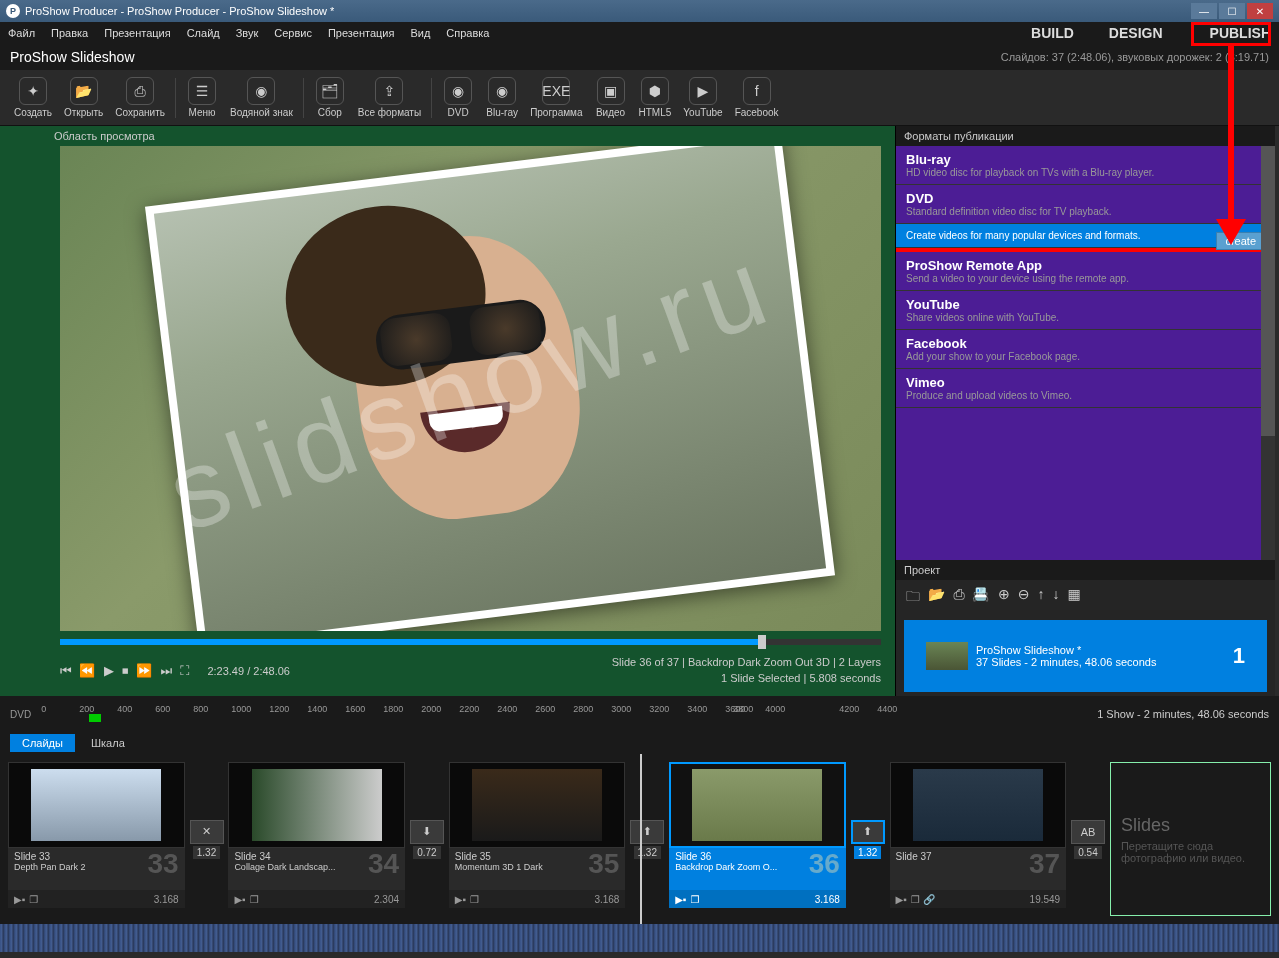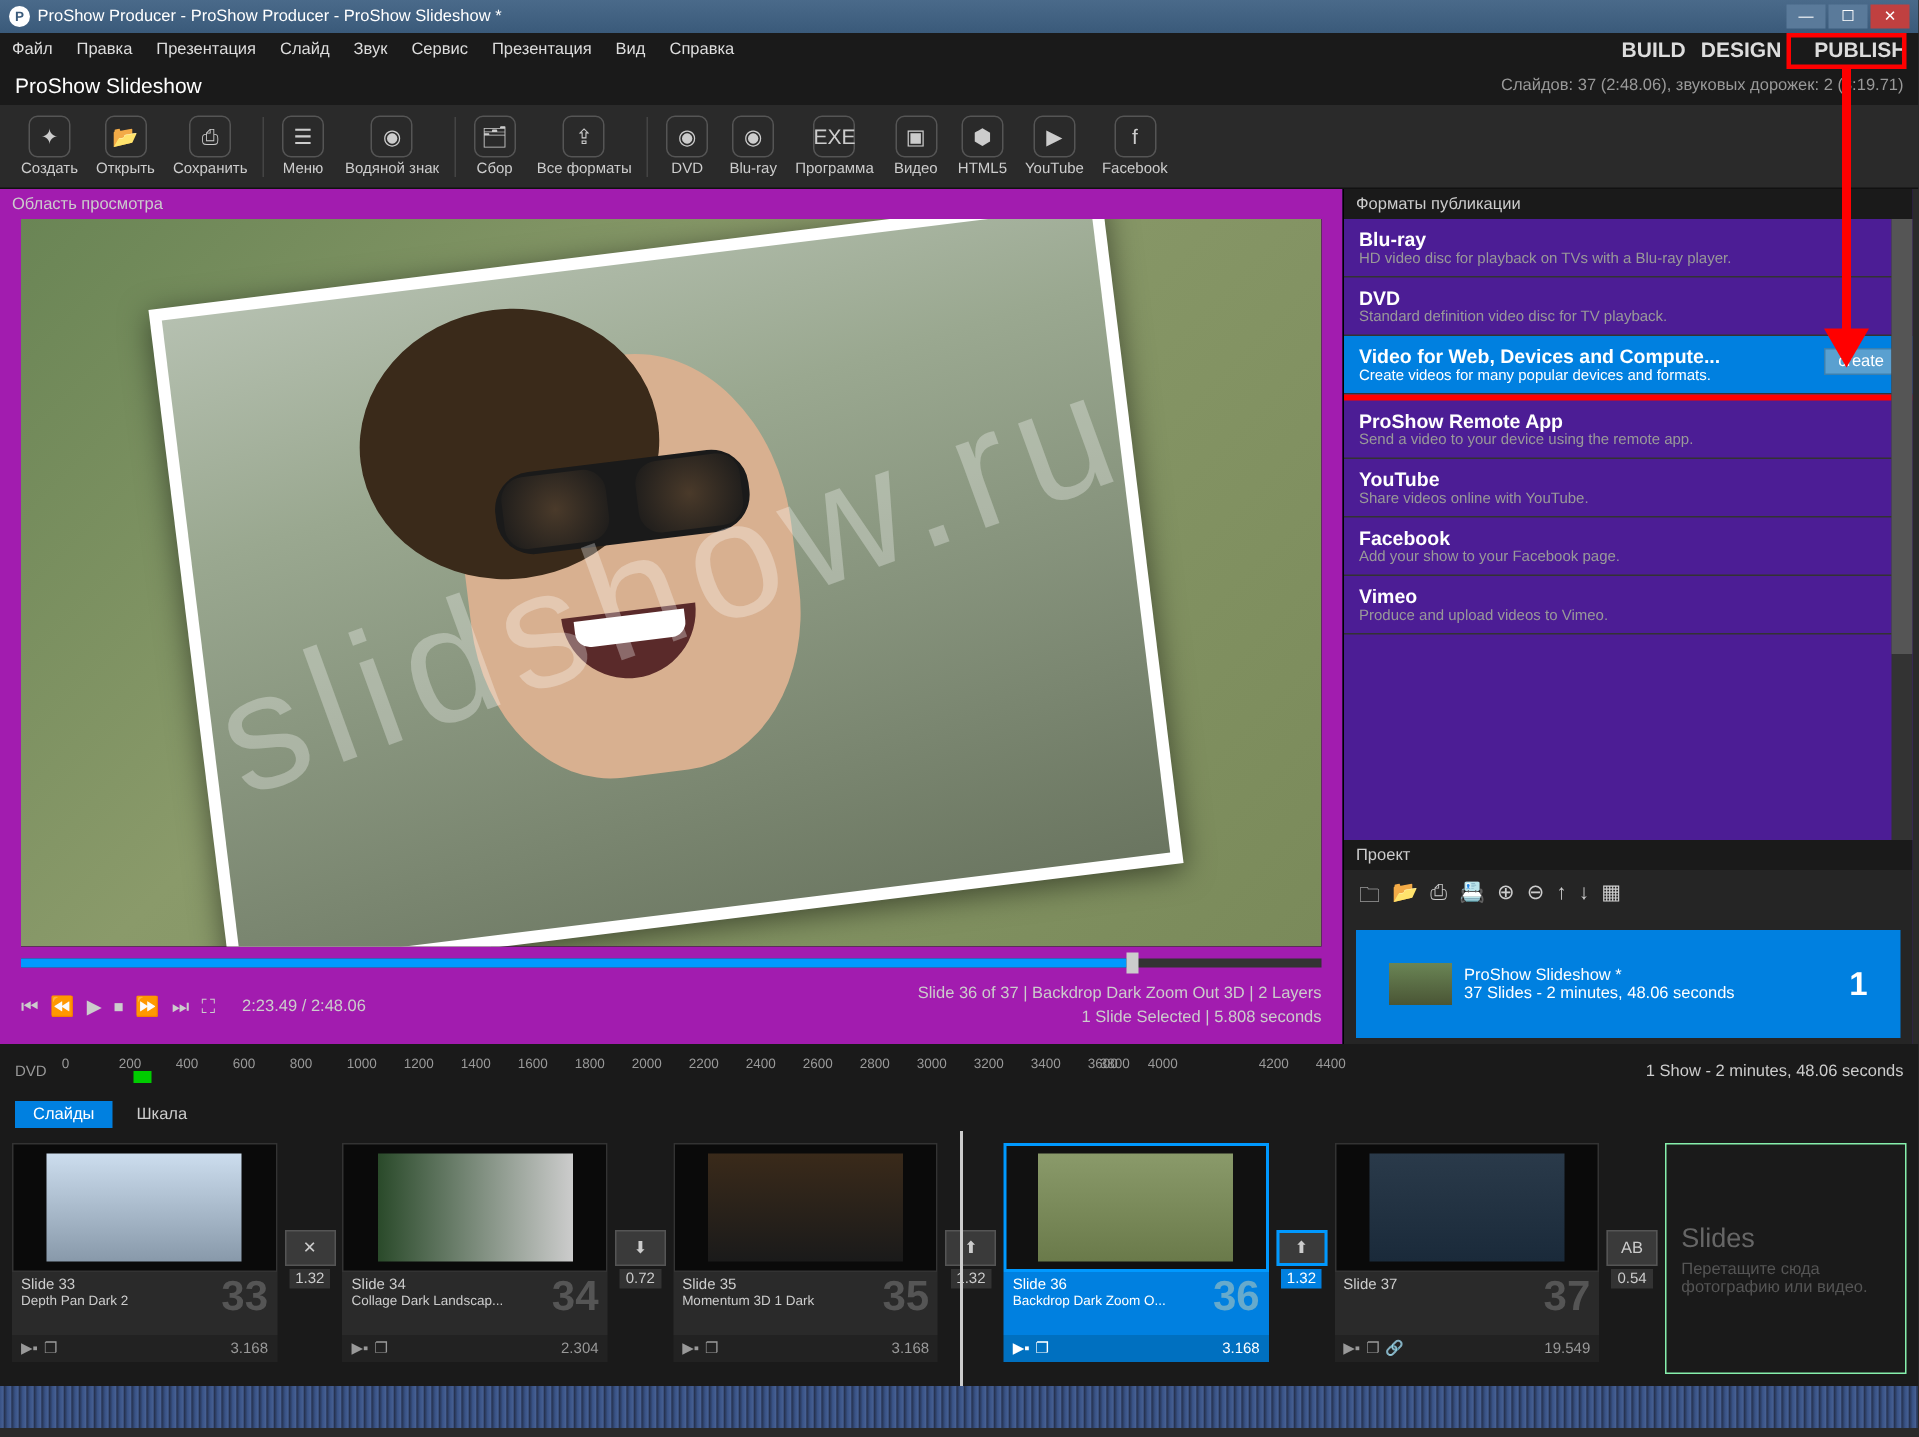--- a/index.html
+++ b/index.html
@@ -4,35 +4,35 @@
 <style>
 * { margin:0; padding:0; box-sizing:border-box; font-family:Arial,sans-serif; }
 body { background:#2a2a2a; color:#ccc; width:1279px; height:958px; overflow:hidden; position:relative; }
 .titlebar { background:linear-gradient(#4a6a8a,#3a5a7a); height:22px; display:flex; align-items:center; padding:0 6px; color:#fff; font-size:11px; }
 .titlebar-icon { width:14px; height:14px; background:#fff; border-radius:50%; margin-right:5px; display:flex; align-items:center; justify-content:center; color:#3a5a7a; font-size:9px; font-weight:bold; }
 .window-controls { margin-left:auto; display:flex; gap:2px; }
 .win-btn { width:26px; height:16px; background:#5a7a9a; color:#fff; font-size:10px; display:flex; align-items:center; justify-content:center; cursor:pointer; }
 .win-close { background:#c04040; }
 .menubar { background:#1a1a1a; height:22px; display:flex; align-items:center; padding:0 8px; gap:16px; font-size:11px; }
 .menubar span { cursor:pointer; color:#ddd; }
-.mode-tabs { margin-left:auto; display:flex; gap:10px; font-size:14px; font-weight:bold; }
+.mode-tabs { margin-left:auto; display:flex; gap:35px; font-size:14px; font-weight:bold; }
 .mode-tabs span { cursor:pointer; }
 .mode-publish { color:#0099ff;padding-left:12px; }
 .publish-highlight { position:absolute; top:22px; right:8px; width:80px; height:24px; border:3px solid red; pointer-events:none; z-index:100; }
 .arrow-box { position:absolute; top:44px; right:8px; width:80px; height:210px; pointer-events:none; z-index:100; }
 .arrow-box::before { content:''; position:absolute; left:37px; top:0; width:6px; height:180px; background:red; }
 .arrow-box::after { content:''; position:absolute; left:25px; top:175px; width:0; height:0; border-left:15px solid transparent; border-right:15px solid transparent; border-top:26px solid red; }
 .subtitle { background:#1a1a1a; height:26px; display:flex; align-items:center; padding:0 10px; font-size:14px; color:#fff; }
 .subtitle .right { margin-left:auto; font-size:11px; color:#999; }
 .toolbar { background:#2a2a2a; height:56px; display:flex; align-items:center; padding:0 8px; gap:0; border-bottom:1px solid #111; }
 .tool { display:flex; flex-direction:column; align-items:center; color:#ccc; font-size:10px; cursor:pointer; padding:0 6px; min-width:44px; }
 .tool-icon { width:28px; height:28px; border:1px solid #555; border-radius:6px; margin-bottom:2px; display:flex; align-items:center; justify-content:center; font-size:14px; color:#ccc; }
 .tool-sep { width:1px; height:40px; background:#444; margin:0 4px; }
 .main { display:flex; height:570px; }
-.preview-area { width:895px; background:#a21caf; display:flex; flex-direction:column; }
+.preview-area { width:895px; background:#14532d; display:flex; flex-direction:column;padding-left:46px; }
 .preview-label { font-size:11px; padding:4px 8px; color:#ccc; }
 .preview-canvas { flex:1; background:#000; margin:0 14px; position:relative; overflow:hidden; }
 .photo-bg { position:absolute; inset:0; background:linear-gradient(135deg,#6a8555 0%,#8a9a6a 40%,#7a8a5a 100%); }
 .photo-frame { position:absolute; left:110px; top:20px; width:640px; height:450px; background:#fff; transform:rotate(-7deg); box-shadow:0 4px 20px rgba(0,0,0,0.5); padding:8px; }
 .photo-inner { width:100%; height:100%; background:linear-gradient(170deg,#b5c0b0 0%,#9aa890 30%,#6a7560 100%); position:relative; overflow:hidden; }
 .face { position:absolute; left:180px; top:60px; width:220px; height:280px; background:#d8b090; border-radius:45% 45% 40% 40%; }
 .hair { position:absolute; left:100px; top:30px; width:380px; height:380px; background:#3a2a1a; border-radius:50% 50% 20% 30%; z-index:-1; }
 .hair2 { position:absolute; left:120px; top:20px; width:200px; height:180px; background:#3a2a1a; border-radius:50%; z-index:1; }
 .sunglasses { position:absolute; left:205px; top:130px; width:170px; height:55px; background:#1a1a1a; border-radius:25px; z-index:2; }
 .sunglasses::before,.sunglasses::after { content:''; position:absolute; top:3px; width:70px; height:48px; background:radial-gradient(circle,#4a3a2a,#1a1a1a); border-radius:15px; }
@@ -242,21 +242,20 @@
     <div class="format-item">
           <div class="format-title">Blu-ray</div>
           <div class="format-desc">HD video disc for playback on TVs with a Blu-ray player.</div>
         </div>
         <div class="format-item">
           <div class="format-title">DVD</div>
           <div class="format-desc">Standard definition video disc for TV playback.</div>
         </div>
         <div class="format-item format-selected">
           <button class="create-btn">create</button>
-          <div class="format-title">Video for Web, Devices and Compute...</div>
           <div class="format-desc">Create videos for many popular devices and formats.</div>
         </div>
         <div class="red-underline"></div>
         <div class="format-item">
           <div class="format-title">ProShow Remote App</div>
           <div class="format-desc">Send a video to your device using the remote app.</div>
         </div>
         <div class="format-item">
           <div class="format-title">YouTube</div>
           <div class="format-desc">Share videos online with YouTube.</div>

